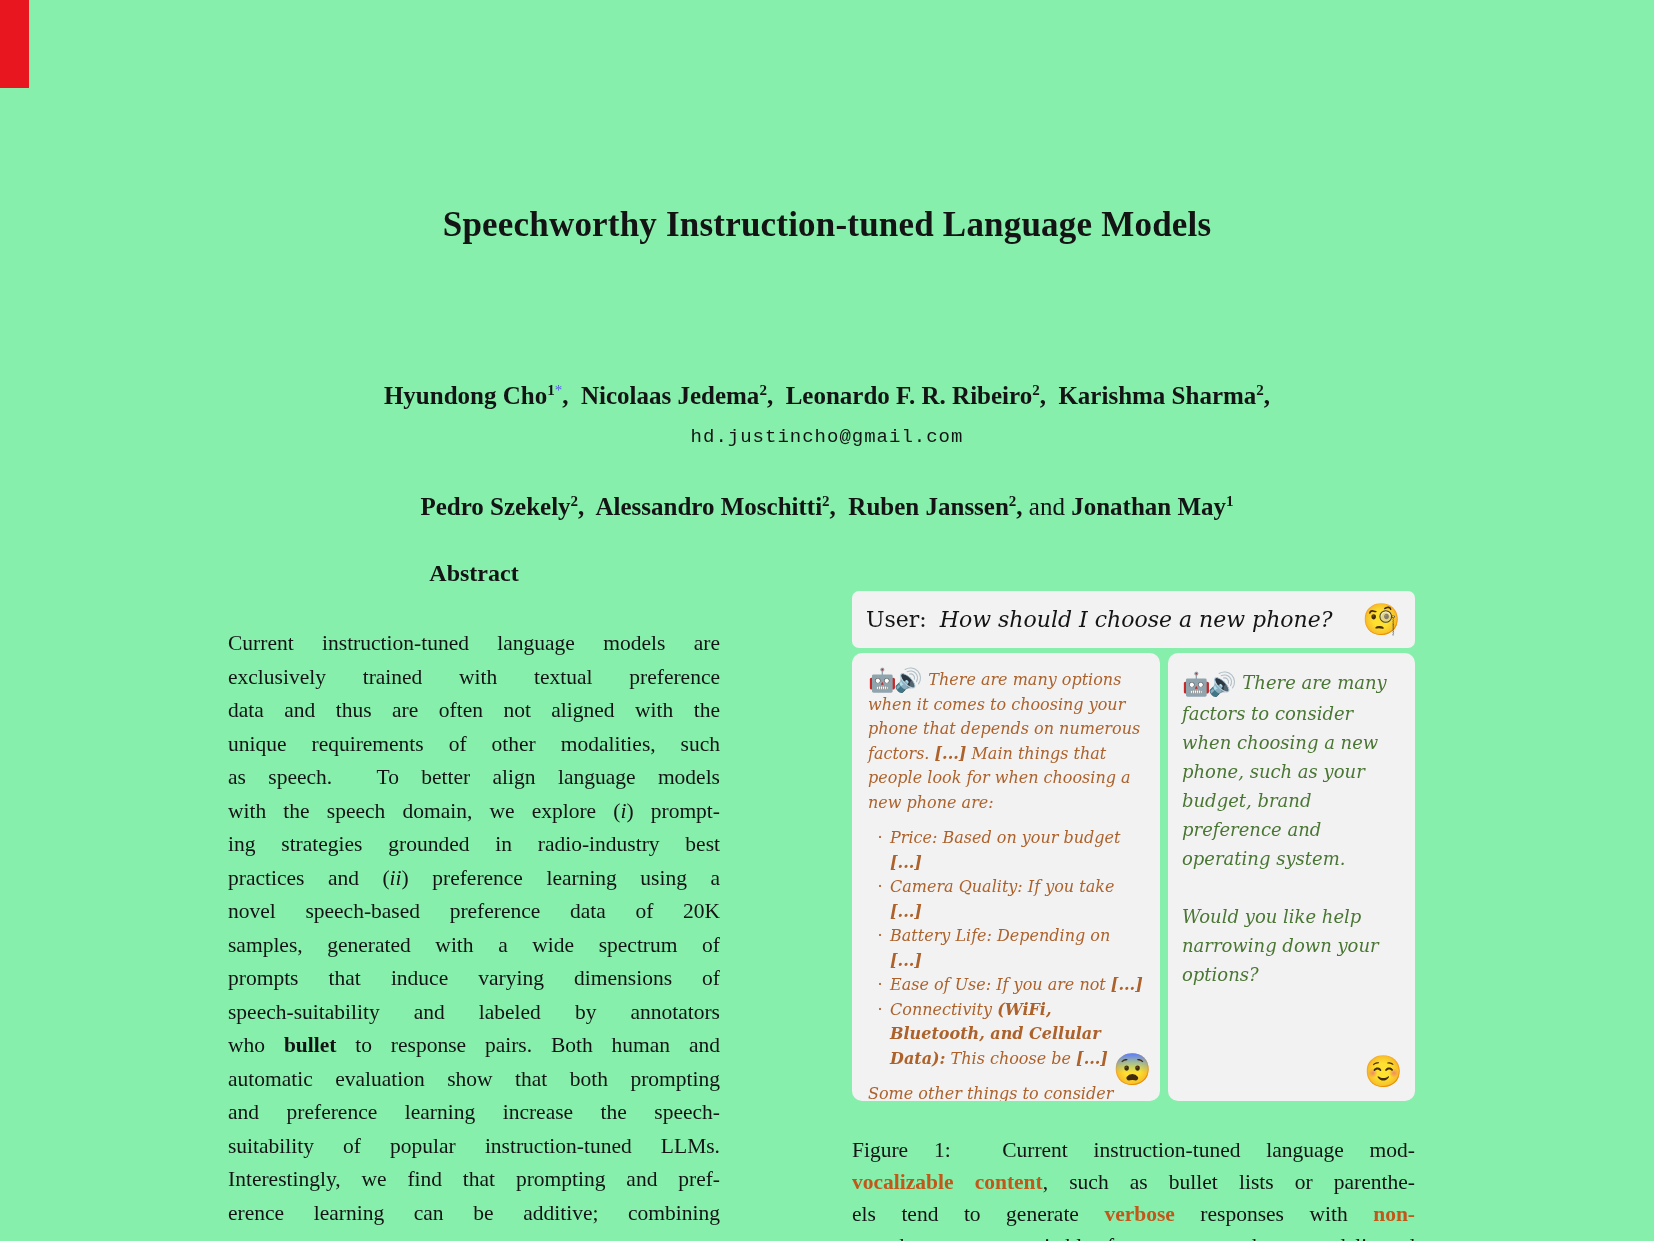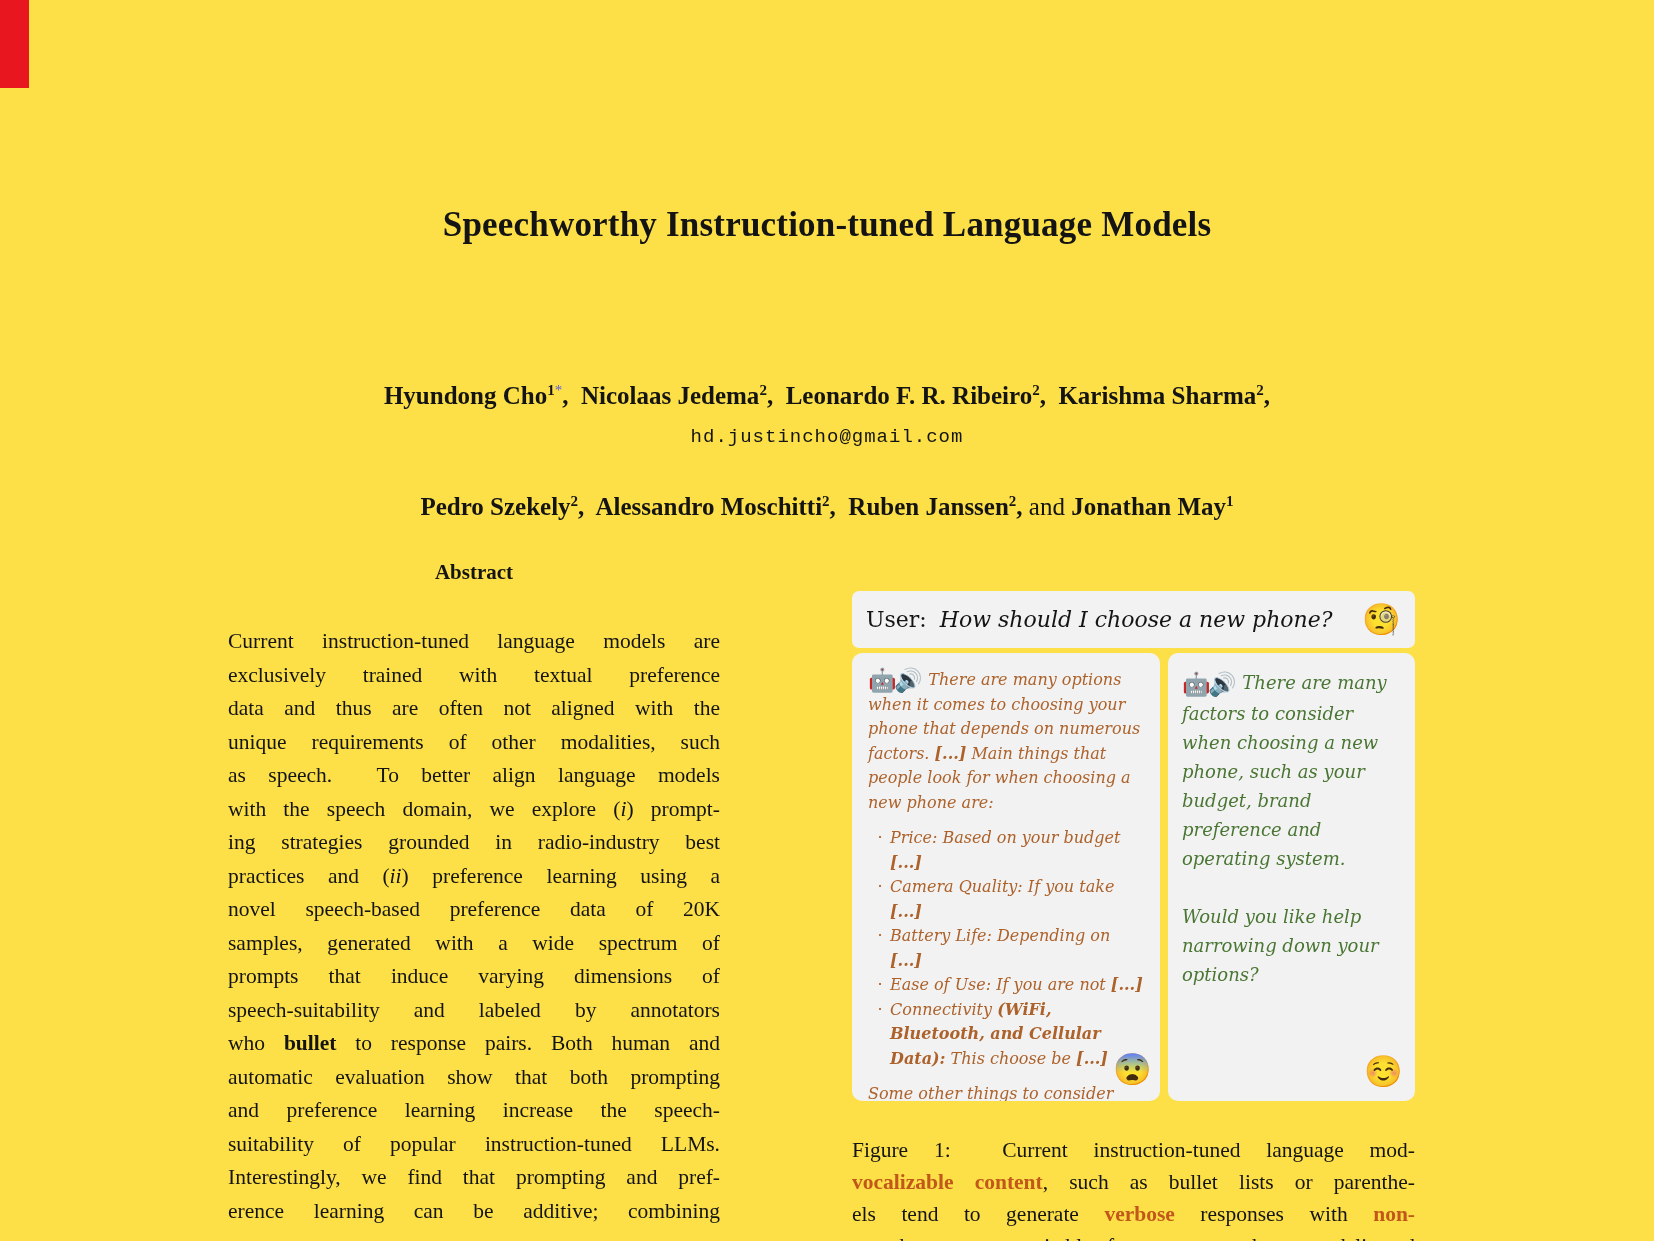--- a/index.html
+++ b/index.html
@@ -1,35 +1,35 @@
 <!DOCTYPE html>
 <html style="--boxbg: #f2f2f2; --lefttext: #ad622b; --righttext: #4a7633; --orange: #c2571a; --star: #5a5ae6; --red: #e8171f;"><head>
 <meta charset="utf-8">
 <style>
   html,body{margin:0;padding:0;background:#888;}
-  .page{position:relative;width:1654px;height:1241px;background:#fde047;overflow:hidden;
+  .page{position:relative;width:1654px;height:1241px;background:#86efac;overflow:hidden;
         font-family:"Liberation Serif",serif;color:#141414;}
   .corner-mark{position:absolute;left:0;top:0;width:29px;height:88px;background:var(--red);}
   .title{position:absolute;top:205px;left:0;width:100%;text-align:center;
          font-size:35px;font-weight:bold;letter-spacing:.2px;}
   .authors{position:absolute;top:303px;left:0;width:100%;text-align:center;
            font-size:25px;line-height:37px;white-space:pre-wrap;}
   .affil{position:absolute;top:382px;left:0;width:100%;text-align:center;
          font-size:25px;white-space:pre-wrap;}
   .email{position:absolute;top:426px;left:0;width:100%;text-align:center;
          font-family:"Liberation Mono",monospace;font-size:19px;letter-spacing:1px;}
   sup{font-size:60%;line-height:0;}
   .b{font-weight:bold;}
   .i{font-style:italic;}
   .c-orange{color:var(--orange);}
   .c-star{color:var(--star);}
 
   
   .col-abs{position:absolute;left:228px;top:560px;width:492px;}
-  .abs-h{margin:0 0 40px 0;text-align:center;font-size:21px;font-weight:bold;}
+  .abs-h{margin:0 0 40px 0;text-align:center;font-size:24px;font-weight:bold;}
   .col-abs .line{font-size:21.5px;line-height:33.5px;text-align:justify;
                  text-align-last:justify;white-space:pre-wrap;}
 
   
   .col-fig{position:absolute;left:852px;top:591px;width:563px;font-family:"DejaVu Serif",serif;}
   .user-bar{height:57px;background:var(--boxbg);border-radius:7px;display:flex;
             align-items:center;padding:0 14px;box-sizing:border-box;font-size:22px;}
   .user-label{margin-right:13px;}
   .user-q{font-style:italic;}
   .user-emoji{margin-left:auto;font-size:31px;line-height:1;}

